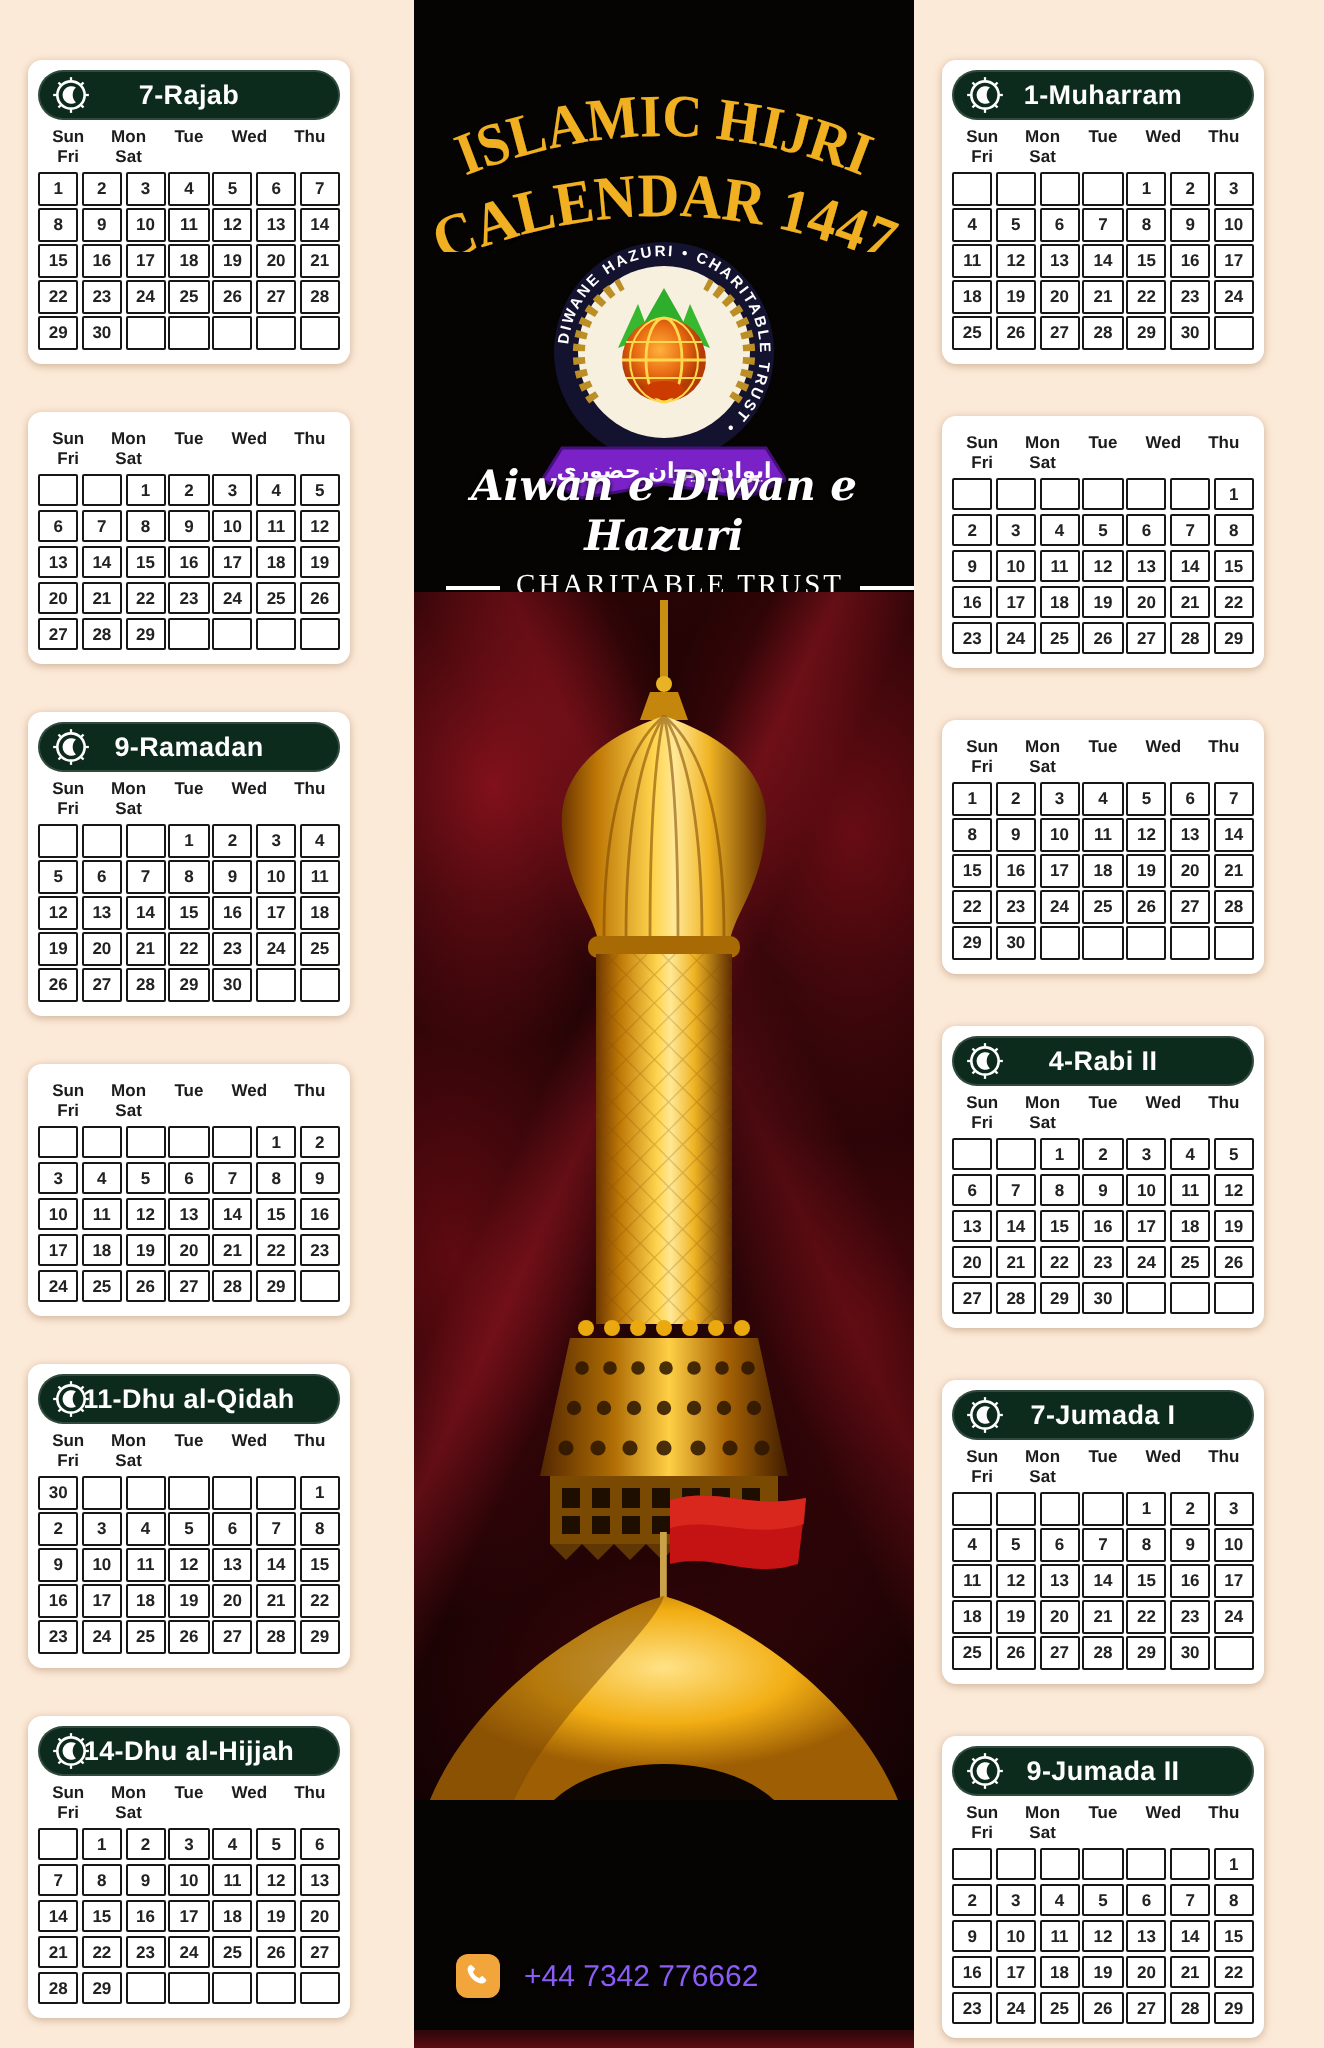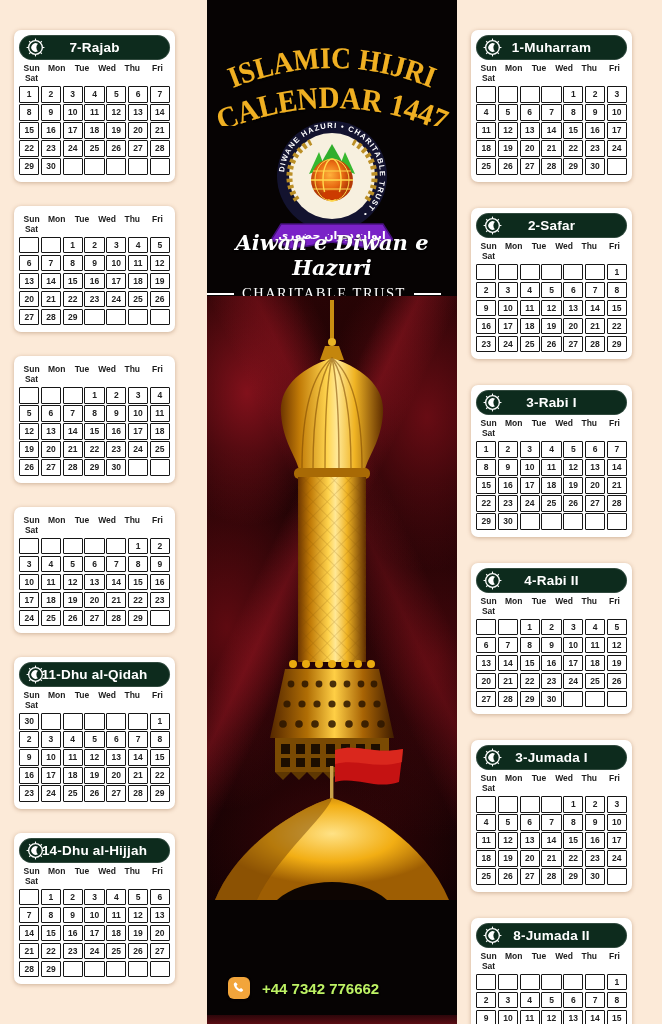--- a/index.html
+++ b/index.html
@@ -18,42 +18,42 @@
   .side-col.left{left:14px;}
   .side-col.right{left:471px;gap:26px;}
 
   .month-card{width:161px;background:#fff;border-radius:7px;padding:5px 5px 7px;
               box-shadow:0 1px 4px rgba(120,70,30,.35);}
   .month-header{height:25px;background:var(--header-green);border-radius:13px;display:flex;
                 align-items:center;justify-content:center;position:relative;margin-bottom:3px;
                 box-shadow:inset 0 0 0 1px rgba(255,255,255,.15);}
   .month-emblem{position:absolute;left:7px;top:3px;width:19px;height:19px;}
   .month-title{color:#fff;font-size:13.5px;font-weight:bold;letter-spacing:.2px;}
-  .dow-row{display:grid;grid-template-columns:repeat(6,1fr);margin:3px 0 3px;}
+  .dow-row{display:grid;grid-template-columns:repeat(5,1fr);margin:3px 0 3px;}
   .dow{text-align:center;font-size:8.5px;font-weight:bold;color:#1c1c1c;}
   .grid{display:grid;grid-template-columns:repeat(7,1fr);gap:1.5px;}
   .cell{border:1px solid #161616;border-radius:1px;height:16.5px;background:#fff;
         display:flex;align-items:center;justify-content:center;
         font-size:8.5px;font-weight:bold;color:#222;}
 
   
   .center-panel{position:absolute;left:207px;top:0;width:250px;height:1024px;
                 background:var(--panel-black);}
   .center-panel::after{content:'';position:absolute;bottom:0;left:0;right:0;height:9px;
                 background:linear-gradient(#2c060a,#5a0d13);}
 
   .title-svg{position:absolute;top:6px;left:0;width:250px;height:120px;}
 
   .logo-wrap{position:absolute;top:118px;left:50%;transform:translateX(-50%);
              width:122px;height:136px;}
 
   .org-block{position:absolute;top:230px;left:0;width:250px;text-align:center;color:#fff;}
   .org-name{font-family:"DejaVu Serif",serif;font-style:italic;font-weight:bold;
             font-size:21px;text-shadow:0 1px 2px #000;}
-  .org-sub-row{display:flex;align-items:center;justify-content:flex-start;gap:8px;margin-top:5px;}
+  .org-sub-row{display:flex;align-items:center;justify-content:flex-end;gap:8px;margin-top:5px;}
   .org-sub-row .dash{width:27px;height:2px;background:#fff;}
   .org-subtitle{font-family:"Liberation Serif",serif;font-size:14.5px;letter-spacing:1.5px;}
   .org-reg{margin-top:4px;font-size:10.5px;color:#efe8d8;letter-spacing:.4px;}
 
   .photo{position:absolute;top:296px;left:0;width:250px;height:604px;
     background:
       linear-gradient(115deg, transparent 34%, rgba(190,30,45,.35) 40%, transparent 48%),
       linear-gradient(245deg, transparent 30%, rgba(170,25,38,.30) 38%, transparent 47%),
       radial-gradient(130px 190px at 16% 16%, rgba(146,19,31,.85), transparent 70%),
       radial-gradient(150px 220px at 88% 20%, rgba(128,15,25,.75), transparent 70%),
@@ -62,21 +62,21 @@
       radial-gradient(220px 170px at 50% 90%, rgba(60,6,9,.9), transparent 78%),
       linear-gradient(160deg, #2a0405 0%, #160203 45%, #0b0102 100%);}
   .dome-svg{position:absolute;inset:0;width:250px;height:604px;}
 
   .contacts{position:absolute;left:0;bottom:14px;width:250px;}
   .contact-row{display:flex;align-items:center;gap:12px;margin:0 0 11px 21px;}
   .contact-icon{flex:0 0 auto;width:22px;height:22px;border-radius:6px;
                 background:var(--icon-orange);display:flex;align-items:center;justify-content:center;
                 box-shadow:0 1px 2px rgba(0,0,0,.6);}
   .contact-icon svg{width:16px;height:16px;}
-  .contact-text{color:#bef264;font-weight:bold;font-size:15px;text-shadow:0 1px 2px #000;}
+  .contact-text{color:#8b5cf6;font-weight:normal;font-size:15px;text-shadow:0 1px 2px #000;}
   .addr2{margin-left:55px;margin-top:-3px;}
 </style>
 </head>
 <body>
 
 <div class="poster">
 
   <div class="side-col left" id="left-col">
       <div class="month-card">
     <div class="month-header">
@@ -185,405 +185,455 @@
           <div class="cell">27</div>
           <div class="cell">28</div>
           <div class="cell">29</div>
           <div class="cell"></div>
           <div class="cell"></div>
           <div class="cell"></div>
           <div class="cell"></div>
         </div>
   </div>
       <div class="month-card">
-    <div class="dow-row">
-          <span class="dow">Sun</span>
-          <span class="dow">Mon</span>
-          <span class="dow">Tue</span>
-          <span class="dow">Wed</span>
-          <span class="dow">Thu</span>
-          <span class="dow">Fri</span>
-          <span class="dow">Sat</span>
-        </div>
-    <div class="grid">
-          <div class="cell"></div>
-          <div class="cell"></div>
-          <div class="cell"></div>
-          <div class="cell">1</div>
-          <div class="cell">2</div>
-          <div class="cell">3</div>
-          <div class="cell">4</div>
-          <div class="cell">5</div>
-          <div class="cell">6</div>
-          <div class="cell">7</div>
-          <div class="cell">8</div>
-          <div class="cell">9</div>
-          <div class="cell">10</div>
-          <div class="cell">11</div>
-          <div class="cell">12</div>
-          <div class="cell">13</div>
-          <div class="cell">14</div>
-          <div class="cell">15</div>
-          <div class="cell">16</div>
-          <div class="cell">17</div>
-          <div class="cell">18</div>
-          <div class="cell">19</div>
-          <div class="cell">20</div>
-          <div class="cell">21</div>
-          <div class="cell">22</div>
-          <div class="cell">23</div>
-          <div class="cell">24</div>
-          <div class="cell">25</div>
-          <div class="cell">26</div>
-          <div class="cell">27</div>
-          <div class="cell">28</div>
-          <div class="cell">29</div>
-          <div class="cell">30</div>
-          <div class="cell"></div>
-          <div class="cell"></div>
-        </div>
-  </div>
-      <div class="month-card">
-    <div class="dow-row">
-          <span class="dow">Sun</span>
-          <span class="dow">Mon</span>
-          <span class="dow">Tue</span>
-          <span class="dow">Wed</span>
-          <span class="dow">Thu</span>
-          <span class="dow">Fri</span>
-          <span class="dow">Sat</span>
-        </div>
-    <div class="grid">
-          <div class="cell"></div>
-          <div class="cell"></div>
-          <div class="cell"></div>
-          <div class="cell"></div>
-          <div class="cell"></div>
-          <div class="cell">1</div>
-          <div class="cell">2</div>
-          <div class="cell">3</div>
-          <div class="cell">4</div>
-          <div class="cell">5</div>
-          <div class="cell">6</div>
-          <div class="cell">7</div>
-          <div class="cell">8</div>
-          <div class="cell">9</div>
-          <div class="cell">10</div>
-          <div class="cell">11</div>
-          <div class="cell">12</div>
-          <div class="cell">13</div>
-          <div class="cell">14</div>
-          <div class="cell">15</div>
-          <div class="cell">16</div>
-          <div class="cell">17</div>
-          <div class="cell">18</div>
-          <div class="cell">19</div>
-          <div class="cell">20</div>
-          <div class="cell">21</div>
-          <div class="cell">22</div>
-          <div class="cell">23</div>
-          <div class="cell">24</div>
-          <div class="cell">25</div>
-          <div class="cell">26</div>
-          <div class="cell">27</div>
-          <div class="cell">28</div>
-          <div class="cell">29</div>
-          <div class="cell"></div>
-        </div>
-  </div>
-      <div class="month-card">
     <div class="month-header">
       <svg class="month-emblem" viewBox="0 0 20 20">
         <circle cx="10" cy="10" r="7.2" fill="none" stroke="#fff" stroke-width="1.4"></circle>
         <g stroke="#fff" stroke-width="1.2">
           <line x1="10" y1="0.6" x2="10" y2="2.6"></line>
               <line x1="10" y1="17.4" x2="10" y2="19.4"></line>
           <line x1="0.6" y1="10" x2="2.6" y2="10"></line>
               <line x1="17.4" y1="10" x2="19.4" y2="10"></line>
           <line x1="3.4" y1="3.4" x2="4.8" y2="4.8"></line>
               <line x1="15.2" y1="15.2" x2="16.6" y2="16.6"></line>
           <line x1="3.4" y1="16.6" x2="4.8" y2="15.2"></line>
               <line x1="15.2" y1="4.8" x2="16.6" y2="3.4"></line>
         </g>
         <path d="M12.6 6.1a4.6 4.6 0 1 0 0 7.8 5.3 5.3 0 0 1 0-7.8z" fill="#fff"></path>
       </svg>
-      <span class="month-title">11-Dhu al-Qidah</span>
-    </div>
-    <div class="dow-row">
-          <span class="dow">Sun</span>
-          <span class="dow">Mon</span>
-          <span class="dow">Tue</span>
-          <span class="dow">Wed</span>
-          <span class="dow">Thu</span>
-          <span class="dow">Fri</span>
-          <span class="dow">Sat</span>
-        </div>
-    <div class="grid">
+      <span class="month-title">9-Ramadan</span>
+    </div>
+    <div class="dow-row">
+          <span class="dow">Sun</span>
+          <span class="dow">Mon</span>
+          <span class="dow">Tue</span>
+          <span class="dow">Wed</span>
+          <span class="dow">Thu</span>
+          <span class="dow">Fri</span>
+          <span class="dow">Sat</span>
+        </div>
+    <div class="grid">
+          <div class="cell"></div>
+          <div class="cell"></div>
+          <div class="cell"></div>
+          <div class="cell">1</div>
+          <div class="cell">2</div>
+          <div class="cell">3</div>
+          <div class="cell">4</div>
+          <div class="cell">5</div>
+          <div class="cell">6</div>
+          <div class="cell">7</div>
+          <div class="cell">8</div>
+          <div class="cell">9</div>
+          <div class="cell">10</div>
+          <div class="cell">11</div>
+          <div class="cell">12</div>
+          <div class="cell">13</div>
+          <div class="cell">14</div>
+          <div class="cell">15</div>
+          <div class="cell">16</div>
+          <div class="cell">17</div>
+          <div class="cell">18</div>
+          <div class="cell">19</div>
+          <div class="cell">20</div>
+          <div class="cell">21</div>
+          <div class="cell">22</div>
+          <div class="cell">23</div>
+          <div class="cell">24</div>
+          <div class="cell">25</div>
+          <div class="cell">26</div>
+          <div class="cell">27</div>
+          <div class="cell">28</div>
+          <div class="cell">29</div>
           <div class="cell">30</div>
           <div class="cell"></div>
           <div class="cell"></div>
-          <div class="cell"></div>
-          <div class="cell"></div>
-          <div class="cell"></div>
-          <div class="cell">1</div>
-          <div class="cell">2</div>
-          <div class="cell">3</div>
-          <div class="cell">4</div>
-          <div class="cell">5</div>
-          <div class="cell">6</div>
-          <div class="cell">7</div>
-          <div class="cell">8</div>
-          <div class="cell">9</div>
-          <div class="cell">10</div>
-          <div class="cell">11</div>
-          <div class="cell">12</div>
-          <div class="cell">13</div>
-          <div class="cell">14</div>
-          <div class="cell">15</div>
-          <div class="cell">16</div>
-          <div class="cell">17</div>
-          <div class="cell">18</div>
-          <div class="cell">19</div>
-          <div class="cell">20</div>
-          <div class="cell">21</div>
-          <div class="cell">22</div>
-          <div class="cell">23</div>
-          <div class="cell">24</div>
-          <div class="cell">25</div>
-          <div class="cell">26</div>
-          <div class="cell">27</div>
-          <div class="cell">28</div>
-          <div class="cell">29</div>
+        </div>
+  </div>
+      <div class="month-card">
+    <div class="dow-row">
+          <span class="dow">Sun</span>
+          <span class="dow">Mon</span>
+          <span class="dow">Tue</span>
+          <span class="dow">Wed</span>
+          <span class="dow">Thu</span>
+          <span class="dow">Fri</span>
+          <span class="dow">Sat</span>
+        </div>
+    <div class="grid">
+          <div class="cell"></div>
+          <div class="cell"></div>
+          <div class="cell"></div>
+          <div class="cell"></div>
+          <div class="cell"></div>
+          <div class="cell">1</div>
+          <div class="cell">2</div>
+          <div class="cell">3</div>
+          <div class="cell">4</div>
+          <div class="cell">5</div>
+          <div class="cell">6</div>
+          <div class="cell">7</div>
+          <div class="cell">8</div>
+          <div class="cell">9</div>
+          <div class="cell">10</div>
+          <div class="cell">11</div>
+          <div class="cell">12</div>
+          <div class="cell">13</div>
+          <div class="cell">14</div>
+          <div class="cell">15</div>
+          <div class="cell">16</div>
+          <div class="cell">17</div>
+          <div class="cell">18</div>
+          <div class="cell">19</div>
+          <div class="cell">20</div>
+          <div class="cell">21</div>
+          <div class="cell">22</div>
+          <div class="cell">23</div>
+          <div class="cell">24</div>
+          <div class="cell">25</div>
+          <div class="cell">26</div>
+          <div class="cell">27</div>
+          <div class="cell">28</div>
+          <div class="cell">29</div>
+          <div class="cell"></div>
         </div>
   </div>
       <div class="month-card">
     <div class="month-header">
       <svg class="month-emblem" viewBox="0 0 20 20">
         <circle cx="10" cy="10" r="7.2" fill="none" stroke="#fff" stroke-width="1.4"></circle>
         <g stroke="#fff" stroke-width="1.2">
           <line x1="10" y1="0.6" x2="10" y2="2.6"></line>
               <line x1="10" y1="17.4" x2="10" y2="19.4"></line>
           <line x1="0.6" y1="10" x2="2.6" y2="10"></line>
               <line x1="17.4" y1="10" x2="19.4" y2="10"></line>
           <line x1="3.4" y1="3.4" x2="4.8" y2="4.8"></line>
               <line x1="15.2" y1="15.2" x2="16.6" y2="16.6"></line>
           <line x1="3.4" y1="16.6" x2="4.8" y2="15.2"></line>
               <line x1="15.2" y1="4.8" x2="16.6" y2="3.4"></line>
         </g>
         <path d="M12.6 6.1a4.6 4.6 0 1 0 0 7.8 5.3 5.3 0 0 1 0-7.8z" fill="#fff"></path>
       </svg>
-      <span class="month-title">14-Dhu al-Hijjah</span>
-    </div>
-    <div class="dow-row">
-          <span class="dow">Sun</span>
-          <span class="dow">Mon</span>
-          <span class="dow">Tue</span>
-          <span class="dow">Wed</span>
-          <span class="dow">Thu</span>
-          <span class="dow">Fri</span>
-          <span class="dow">Sat</span>
-        </div>
-    <div class="grid">
-          <div class="cell"></div>
-          <div class="cell">1</div>
-          <div class="cell">2</div>
-          <div class="cell">3</div>
-          <div class="cell">4</div>
-          <div class="cell">5</div>
-          <div class="cell">6</div>
-          <div class="cell">7</div>
-          <div class="cell">8</div>
-          <div class="cell">9</div>
-          <div class="cell">10</div>
-          <div class="cell">11</div>
-          <div class="cell">12</div>
-          <div class="cell">13</div>
-          <div class="cell">14</div>
-          <div class="cell">15</div>
-          <div class="cell">16</div>
-          <div class="cell">17</div>
-          <div class="cell">18</div>
-          <div class="cell">19</div>
-          <div class="cell">20</div>
-          <div class="cell">21</div>
-          <div class="cell">22</div>
-          <div class="cell">23</div>
-          <div class="cell">24</div>
-          <div class="cell">25</div>
-          <div class="cell">26</div>
-          <div class="cell">27</div>
-          <div class="cell">28</div>
-          <div class="cell">29</div>
-          <div class="cell"></div>
-          <div class="cell"></div>
-          <div class="cell"></div>
-          <div class="cell"></div>
-          <div class="cell"></div>
-        </div>
-  </div>
-    </div>
-  <div class="side-col right" id="right-col">
+      <span class="month-title">11-Dhu al-Qidah</span>
+    </div>
+    <div class="dow-row">
+          <span class="dow">Sun</span>
+          <span class="dow">Mon</span>
+          <span class="dow">Tue</span>
+          <span class="dow">Wed</span>
+          <span class="dow">Thu</span>
+          <span class="dow">Fri</span>
+          <span class="dow">Sat</span>
+        </div>
+    <div class="grid">
+          <div class="cell">30</div>
+          <div class="cell"></div>
+          <div class="cell"></div>
+          <div class="cell"></div>
+          <div class="cell"></div>
+          <div class="cell"></div>
+          <div class="cell">1</div>
+          <div class="cell">2</div>
+          <div class="cell">3</div>
+          <div class="cell">4</div>
+          <div class="cell">5</div>
+          <div class="cell">6</div>
+          <div class="cell">7</div>
+          <div class="cell">8</div>
+          <div class="cell">9</div>
+          <div class="cell">10</div>
+          <div class="cell">11</div>
+          <div class="cell">12</div>
+          <div class="cell">13</div>
+          <div class="cell">14</div>
+          <div class="cell">15</div>
+          <div class="cell">16</div>
+          <div class="cell">17</div>
+          <div class="cell">18</div>
+          <div class="cell">19</div>
+          <div class="cell">20</div>
+          <div class="cell">21</div>
+          <div class="cell">22</div>
+          <div class="cell">23</div>
+          <div class="cell">24</div>
+          <div class="cell">25</div>
+          <div class="cell">26</div>
+          <div class="cell">27</div>
+          <div class="cell">28</div>
+          <div class="cell">29</div>
+        </div>
+  </div>
       <div class="month-card">
     <div class="month-header">
       <svg class="month-emblem" viewBox="0 0 20 20">
         <circle cx="10" cy="10" r="7.2" fill="none" stroke="#fff" stroke-width="1.4"></circle>
         <g stroke="#fff" stroke-width="1.2">
           <line x1="10" y1="0.6" x2="10" y2="2.6"></line>
               <line x1="10" y1="17.4" x2="10" y2="19.4"></line>
           <line x1="0.6" y1="10" x2="2.6" y2="10"></line>
               <line x1="17.4" y1="10" x2="19.4" y2="10"></line>
           <line x1="3.4" y1="3.4" x2="4.8" y2="4.8"></line>
               <line x1="15.2" y1="15.2" x2="16.6" y2="16.6"></line>
           <line x1="3.4" y1="16.6" x2="4.8" y2="15.2"></line>
               <line x1="15.2" y1="4.8" x2="16.6" y2="3.4"></line>
         </g>
         <path d="M12.6 6.1a4.6 4.6 0 1 0 0 7.8 5.3 5.3 0 0 1 0-7.8z" fill="#fff"></path>
       </svg>
-      <span class="month-title">1-Muharram</span>
-    </div>
-    <div class="dow-row">
-          <span class="dow">Sun</span>
-          <span class="dow">Mon</span>
-          <span class="dow">Tue</span>
-          <span class="dow">Wed</span>
-          <span class="dow">Thu</span>
-          <span class="dow">Fri</span>
-          <span class="dow">Sat</span>
-        </div>
-    <div class="grid">
-          <div class="cell"></div>
-          <div class="cell"></div>
-          <div class="cell"></div>
-          <div class="cell"></div>
-          <div class="cell">1</div>
-          <div class="cell">2</div>
-          <div class="cell">3</div>
-          <div class="cell">4</div>
-          <div class="cell">5</div>
-          <div class="cell">6</div>
-          <div class="cell">7</div>
-          <div class="cell">8</div>
-          <div class="cell">9</div>
-          <div class="cell">10</div>
-          <div class="cell">11</div>
-          <div class="cell">12</div>
-          <div class="cell">13</div>
-          <div class="cell">14</div>
-          <div class="cell">15</div>
-          <div class="cell">16</div>
-          <div class="cell">17</div>
-          <div class="cell">18</div>
-          <div class="cell">19</div>
-          <div class="cell">20</div>
-          <div class="cell">21</div>
-          <div class="cell">22</div>
-          <div class="cell">23</div>
-          <div class="cell">24</div>
-          <div class="cell">25</div>
-          <div class="cell">26</div>
-          <div class="cell">27</div>
-          <div class="cell">28</div>
-          <div class="cell">29</div>
-          <div class="cell">30</div>
-          <div class="cell"></div>
-        </div>
-  </div>
+      <span class="month-title">14-Dhu al-Hijjah</span>
+    </div>
+    <div class="dow-row">
+          <span class="dow">Sun</span>
+          <span class="dow">Mon</span>
+          <span class="dow">Tue</span>
+          <span class="dow">Wed</span>
+          <span class="dow">Thu</span>
+          <span class="dow">Fri</span>
+          <span class="dow">Sat</span>
+        </div>
+    <div class="grid">
+          <div class="cell"></div>
+          <div class="cell">1</div>
+          <div class="cell">2</div>
+          <div class="cell">3</div>
+          <div class="cell">4</div>
+          <div class="cell">5</div>
+          <div class="cell">6</div>
+          <div class="cell">7</div>
+          <div class="cell">8</div>
+          <div class="cell">9</div>
+          <div class="cell">10</div>
+          <div class="cell">11</div>
+          <div class="cell">12</div>
+          <div class="cell">13</div>
+          <div class="cell">14</div>
+          <div class="cell">15</div>
+          <div class="cell">16</div>
+          <div class="cell">17</div>
+          <div class="cell">18</div>
+          <div class="cell">19</div>
+          <div class="cell">20</div>
+          <div class="cell">21</div>
+          <div class="cell">22</div>
+          <div class="cell">23</div>
+          <div class="cell">24</div>
+          <div class="cell">25</div>
+          <div class="cell">26</div>
+          <div class="cell">27</div>
+          <div class="cell">28</div>
+          <div class="cell">29</div>
+          <div class="cell"></div>
+          <div class="cell"></div>
+          <div class="cell"></div>
+          <div class="cell"></div>
+          <div class="cell"></div>
+        </div>
+  </div>
+    </div>
+  <div class="side-col right" id="right-col">
       <div class="month-card">
     <div class="month-header">
       <svg class="month-emblem" viewBox="0 0 20 20">
         <circle cx="10" cy="10" r="7.2" fill="none" stroke="#fff" stroke-width="1.4"></circle>
         <g stroke="#fff" stroke-width="1.2">
           <line x1="10" y1="0.6" x2="10" y2="2.6"></line>
               <line x1="10" y1="17.4" x2="10" y2="19.4"></line>
           <line x1="0.6" y1="10" x2="2.6" y2="10"></line>
               <line x1="17.4" y1="10" x2="19.4" y2="10"></line>
           <line x1="3.4" y1="3.4" x2="4.8" y2="4.8"></line>
               <line x1="15.2" y1="15.2" x2="16.6" y2="16.6"></line>
           <line x1="3.4" y1="16.6" x2="4.8" y2="15.2"></line>
               <line x1="15.2" y1="4.8" x2="16.6" y2="3.4"></line>
         </g>
         <path d="M12.6 6.1a4.6 4.6 0 1 0 0 7.8 5.3 5.3 0 0 1 0-7.8z" fill="#fff"></path>
       </svg>
-      <span class="month-title">2-Safar</span>
-    </div>
-    <div class="dow-row">
-          <span class="dow">Sun</span>
-          <span class="dow">Mon</span>
-          <span class="dow">Tue</span>
-          <span class="dow">Wed</span>
-          <span class="dow">Thu</span>
-          <span class="dow">Fri</span>
-          <span class="dow">Sat</span>
-        </div>
-    <div class="grid">
-          <div class="cell"></div>
-          <div class="cell"></div>
-          <div class="cell"></div>
-          <div class="cell"></div>
-          <div class="cell"></div>
-          <div class="cell"></div>
-          <div class="cell">1</div>
-          <div class="cell">2</div>
-          <div class="cell">3</div>
-          <div class="cell">4</div>
-          <div class="cell">5</div>
-          <div class="cell">6</div>
-          <div class="cell">7</div>
-          <div class="cell">8</div>
-          <div class="cell">9</div>
-          <div class="cell">10</div>
-          <div class="cell">11</div>
-          <div class="cell">12</div>
-          <div class="cell">13</div>
-          <div class="cell">14</div>
-          <div class="cell">15</div>
-          <div class="cell">16</div>
-          <div class="cell">17</div>
-          <div class="cell">18</div>
-          <div class="cell">19</div>
-          <div class="cell">20</div>
-          <div class="cell">21</div>
-          <div class="cell">22</div>
-          <div class="cell">23</div>
-          <div class="cell">24</div>
-          <div class="cell">25</div>
-          <div class="cell">26</div>
-          <div class="cell">27</div>
-          <div class="cell">28</div>
-          <div class="cell">29</div>
+      <span class="month-title">1-Muharram</span>
+    </div>
+    <div class="dow-row">
+          <span class="dow">Sun</span>
+          <span class="dow">Mon</span>
+          <span class="dow">Tue</span>
+          <span class="dow">Wed</span>
+          <span class="dow">Thu</span>
+          <span class="dow">Fri</span>
+          <span class="dow">Sat</span>
+        </div>
+    <div class="grid">
+          <div class="cell"></div>
+          <div class="cell"></div>
+          <div class="cell"></div>
+          <div class="cell"></div>
+          <div class="cell">1</div>
+          <div class="cell">2</div>
+          <div class="cell">3</div>
+          <div class="cell">4</div>
+          <div class="cell">5</div>
+          <div class="cell">6</div>
+          <div class="cell">7</div>
+          <div class="cell">8</div>
+          <div class="cell">9</div>
+          <div class="cell">10</div>
+          <div class="cell">11</div>
+          <div class="cell">12</div>
+          <div class="cell">13</div>
+          <div class="cell">14</div>
+          <div class="cell">15</div>
+          <div class="cell">16</div>
+          <div class="cell">17</div>
+          <div class="cell">18</div>
+          <div class="cell">19</div>
+          <div class="cell">20</div>
+          <div class="cell">21</div>
+          <div class="cell">22</div>
+          <div class="cell">23</div>
+          <div class="cell">24</div>
+          <div class="cell">25</div>
+          <div class="cell">26</div>
+          <div class="cell">27</div>
+          <div class="cell">28</div>
+          <div class="cell">29</div>
+          <div class="cell">30</div>
+          <div class="cell"></div>
+        </div>
+  </div>
+      <div class="month-card">
+    <div class="dow-row">
+          <span class="dow">Sun</span>
+          <span class="dow">Mon</span>
+          <span class="dow">Tue</span>
+          <span class="dow">Wed</span>
+          <span class="dow">Thu</span>
+          <span class="dow">Fri</span>
+          <span class="dow">Sat</span>
+        </div>
+    <div class="grid">
+          <div class="cell"></div>
+          <div class="cell"></div>
+          <div class="cell"></div>
+          <div class="cell"></div>
+          <div class="cell"></div>
+          <div class="cell"></div>
+          <div class="cell">1</div>
+          <div class="cell">2</div>
+          <div class="cell">3</div>
+          <div class="cell">4</div>
+          <div class="cell">5</div>
+          <div class="cell">6</div>
+          <div class="cell">7</div>
+          <div class="cell">8</div>
+          <div class="cell">9</div>
+          <div class="cell">10</div>
+          <div class="cell">11</div>
+          <div class="cell">12</div>
+          <div class="cell">13</div>
+          <div class="cell">14</div>
+          <div class="cell">15</div>
+          <div class="cell">16</div>
+          <div class="cell">17</div>
+          <div class="cell">18</div>
+          <div class="cell">19</div>
+          <div class="cell">20</div>
+          <div class="cell">21</div>
+          <div class="cell">22</div>
+          <div class="cell">23</div>
+          <div class="cell">24</div>
+          <div class="cell">25</div>
+          <div class="cell">26</div>
+          <div class="cell">27</div>
+          <div class="cell">28</div>
+          <div class="cell">29</div>
+        </div>
+  </div>
+      <div class="month-card">
+    <div class="dow-row">
+          <span class="dow">Sun</span>
+          <span class="dow">Mon</span>
+          <span class="dow">Tue</span>
+          <span class="dow">Wed</span>
+          <span class="dow">Thu</span>
+          <span class="dow">Fri</span>
+          <span class="dow">Sat</span>
+        </div>
+    <div class="grid">
+          <div class="cell">1</div>
+          <div class="cell">2</div>
+          <div class="cell">3</div>
+          <div class="cell">4</div>
+          <div class="cell">5</div>
+          <div class="cell">6</div>
+          <div class="cell">7</div>
+          <div class="cell">8</div>
+          <div class="cell">9</div>
+          <div class="cell">10</div>
+          <div class="cell">11</div>
+          <div class="cell">12</div>
+          <div class="cell">13</div>
+          <div class="cell">14</div>
+          <div class="cell">15</div>
+          <div class="cell">16</div>
+          <div class="cell">17</div>
+          <div class="cell">18</div>
+          <div class="cell">19</div>
+          <div class="cell">20</div>
+          <div class="cell">21</div>
+          <div class="cell">22</div>
+          <div class="cell">23</div>
+          <div class="cell">24</div>
+          <div class="cell">25</div>
+          <div class="cell">26</div>
+          <div class="cell">27</div>
+          <div class="cell">28</div>
+          <div class="cell">29</div>
+          <div class="cell">30</div>
+          <div class="cell"></div>
+          <div class="cell"></div>
+          <div class="cell"></div>
+          <div class="cell"></div>
+          <div class="cell"></div>
         </div>
   </div>
       <div class="month-card">
     <div class="month-header">
       <svg class="month-emblem" viewBox="0 0 20 20">
         <circle cx="10" cy="10" r="7.2" fill="none" stroke="#fff" stroke-width="1.4"></circle>
         <g stroke="#fff" stroke-width="1.2">
           <line x1="10" y1="0.6" x2="10" y2="2.6"></line>
               <line x1="10" y1="17.4" x2="10" y2="19.4"></line>
           <line x1="0.6" y1="10" x2="2.6" y2="10"></line>
               <line x1="17.4" y1="10" x2="19.4" y2="10"></line>
           <line x1="3.4" y1="3.4" x2="4.8" y2="4.8"></line>
               <line x1="15.2" y1="15.2" x2="16.6" y2="16.6"></line>
           <line x1="3.4" y1="16.6" x2="4.8" y2="15.2"></line>
               <line x1="15.2" y1="4.8" x2="16.6" y2="3.4"></line>
         </g>
         <path d="M12.6 6.1a4.6 4.6 0 1 0 0 7.8 5.3 5.3 0 0 1 0-7.8z" fill="#fff"></path>
       </svg>
-      <span class="month-title">3-Rabi I</span>
-    </div>
-    <div class="dow-row">
-          <span class="dow">Sun</span>
-          <span class="dow">Mon</span>
-          <span class="dow">Tue</span>
-          <span class="dow">Wed</span>
-          <span class="dow">Thu</span>
-          <span class="dow">Fri</span>
-          <span class="dow">Sat</span>
-        </div>
-    <div class="grid">
+      <span class="month-title">4-Rabi II</span>
+    </div>
+    <div class="dow-row">
+          <span class="dow">Sun</span>
+          <span class="dow">Mon</span>
+          <span class="dow">Tue</span>
+          <span class="dow">Wed</span>
+          <span class="dow">Thu</span>
+          <span class="dow">Fri</span>
+          <span class="dow">Sat</span>
+        </div>
+    <div class="grid">
+          <div class="cell"></div>
+          <div class="cell"></div>
           <div class="cell">1</div>
           <div class="cell">2</div>
           <div class="cell">3</div>
           <div class="cell">4</div>
           <div class="cell">5</div>
           <div class="cell">6</div>
           <div class="cell">7</div>
           <div class="cell">8</div>
           <div class="cell">9</div>
           <div class="cell">10</div>
@@ -600,22 +650,20 @@
           <div class="cell">21</div>
           <div class="cell">22</div>
           <div class="cell">23</div>
           <div class="cell">24</div>
           <div class="cell">25</div>
           <div class="cell">26</div>
           <div class="cell">27</div>
           <div class="cell">28</div>
           <div class="cell">29</div>
           <div class="cell">30</div>
-          <div class="cell"></div>
-          <div class="cell"></div>
           <div class="cell"></div>
           <div class="cell"></div>
           <div class="cell"></div>
         </div>
   </div>
       <div class="month-card">
     <div class="month-header">
       <svg class="month-emblem" viewBox="0 0 20 20">
         <circle cx="10" cy="10" r="7.2" fill="none" stroke="#fff" stroke-width="1.4"></circle>
         <g stroke="#fff" stroke-width="1.2">
@@ -623,32 +671,34 @@
               <line x1="10" y1="17.4" x2="10" y2="19.4"></line>
           <line x1="0.6" y1="10" x2="2.6" y2="10"></line>
               <line x1="17.4" y1="10" x2="19.4" y2="10"></line>
           <line x1="3.4" y1="3.4" x2="4.8" y2="4.8"></line>
               <line x1="15.2" y1="15.2" x2="16.6" y2="16.6"></line>
           <line x1="3.4" y1="16.6" x2="4.8" y2="15.2"></line>
               <line x1="15.2" y1="4.8" x2="16.6" y2="3.4"></line>
         </g>
         <path d="M12.6 6.1a4.6 4.6 0 1 0 0 7.8 5.3 5.3 0 0 1 0-7.8z" fill="#fff"></path>
       </svg>
-      <span class="month-title">4-Rabi II</span>
-    </div>
-    <div class="dow-row">
-          <span class="dow">Sun</span>
-          <span class="dow">Mon</span>
-          <span class="dow">Tue</span>
-          <span class="dow">Wed</span>
-          <span class="dow">Thu</span>
-          <span class="dow">Fri</span>
-          <span class="dow">Sat</span>
-        </div>
-    <div class="grid">
+      <span class="month-title">7-Jumada I</span>
+    </div>
+    <div class="dow-row">
+          <span class="dow">Sun</span>
+          <span class="dow">Mon</span>
+          <span class="dow">Tue</span>
+          <span class="dow">Wed</span>
+          <span class="dow">Thu</span>
+          <span class="dow">Fri</span>
+          <span class="dow">Sat</span>
+        </div>
+    <div class="grid">
+          <div class="cell"></div>
+          <div class="cell"></div>
           <div class="cell"></div>
           <div class="cell"></div>
           <div class="cell">1</div>
           <div class="cell">2</div>
           <div class="cell">3</div>
           <div class="cell">4</div>
           <div class="cell">5</div>
           <div class="cell">6</div>
           <div class="cell">7</div>
           <div class="cell">8</div>
@@ -667,107 +717,40 @@
           <div class="cell">21</div>
           <div class="cell">22</div>
           <div class="cell">23</div>
           <div class="cell">24</div>
           <div class="cell">25</div>
           <div class="cell">26</div>
           <div class="cell">27</div>
           <div class="cell">28</div>
           <div class="cell">29</div>
           <div class="cell">30</div>
-          <div class="cell"></div>
-          <div class="cell"></div>
           <div class="cell"></div>
         </div>
   </div>
       <div class="month-card">
     <div class="month-header">
       <svg class="month-emblem" viewBox="0 0 20 20">
         <circle cx="10" cy="10" r="7.2" fill="none" stroke="#fff" stroke-width="1.4"></circle>
         <g stroke="#fff" stroke-width="1.2">
           <line x1="10" y1="0.6" x2="10" y2="2.6"></line>
               <line x1="10" y1="17.4" x2="10" y2="19.4"></line>
           <line x1="0.6" y1="10" x2="2.6" y2="10"></line>
               <line x1="17.4" y1="10" x2="19.4" y2="10"></line>
           <line x1="3.4" y1="3.4" x2="4.8" y2="4.8"></line>
               <line x1="15.2" y1="15.2" x2="16.6" y2="16.6"></line>
           <line x1="3.4" y1="16.6" x2="4.8" y2="15.2"></line>
               <line x1="15.2" y1="4.8" x2="16.6" y2="3.4"></line>
         </g>
         <path d="M12.6 6.1a4.6 4.6 0 1 0 0 7.8 5.3 5.3 0 0 1 0-7.8z" fill="#fff"></path>
       </svg>
-      <span class="month-title">3-Jumada I</span>
-    </div>
-    <div class="dow-row">
-          <span class="dow">Sun</span>
-          <span class="dow">Mon</span>
-          <span class="dow">Tue</span>
-          <span class="dow">Wed</span>
-          <span class="dow">Thu</span>
-          <span class="dow">Fri</span>
-          <span class="dow">Sat</span>
-        </div>
-    <div class="grid">
-          <div class="cell"></div>
-          <div class="cell"></div>
-          <div class="cell"></div>
-          <div class="cell"></div>
-          <div class="cell">1</div>
-          <div class="cell">2</div>
-          <div class="cell">3</div>
-          <div class="cell">4</div>
-          <div class="cell">5</div>
-          <div class="cell">6</div>
-          <div class="cell">7</div>
-          <div class="cell">8</div>
-          <div class="cell">9</div>
-          <div class="cell">10</div>
-          <div class="cell">11</div>
-          <div class="cell">12</div>
-          <div class="cell">13</div>
-          <div class="cell">14</div>
-          <div class="cell">15</div>
-          <div class="cell">16</div>
-          <div class="cell">17</div>
-          <div class="cell">18</div>
-          <div class="cell">19</div>
-          <div class="cell">20</div>
-          <div class="cell">21</div>
-          <div class="cell">22</div>
-          <div class="cell">23</div>
-          <div class="cell">24</div>
-          <div class="cell">25</div>
-          <div class="cell">26</div>
-          <div class="cell">27</div>
-          <div class="cell">28</div>
-          <div class="cell">29</div>
-          <div class="cell">30</div>
-          <div class="cell"></div>
-        </div>
-  </div>
-      <div class="month-card">
-    <div class="month-header">
-      <svg class="month-emblem" viewBox="0 0 20 20">
-        <circle cx="10" cy="10" r="7.2" fill="none" stroke="#fff" stroke-width="1.4"></circle>
-        <g stroke="#fff" stroke-width="1.2">
-          <line x1="10" y1="0.6" x2="10" y2="2.6"></line>
-              <line x1="10" y1="17.4" x2="10" y2="19.4"></line>
-          <line x1="0.6" y1="10" x2="2.6" y2="10"></line>
-              <line x1="17.4" y1="10" x2="19.4" y2="10"></line>
-          <line x1="3.4" y1="3.4" x2="4.8" y2="4.8"></line>
-              <line x1="15.2" y1="15.2" x2="16.6" y2="16.6"></line>
-          <line x1="3.4" y1="16.6" x2="4.8" y2="15.2"></line>
-              <line x1="15.2" y1="4.8" x2="16.6" y2="3.4"></line>
-        </g>
-        <path d="M12.6 6.1a4.6 4.6 0 1 0 0 7.8 5.3 5.3 0 0 1 0-7.8z" fill="#fff"></path>
-      </svg>
-      <span class="month-title">8-Jumada II</span>
+      <span class="month-title">9-Jumada II</span>
     </div>
     <div class="dow-row">
           <span class="dow">Sun</span>
           <span class="dow">Mon</span>
           <span class="dow">Tue</span>
           <span class="dow">Wed</span>
           <span class="dow">Thu</span>
           <span class="dow">Fri</span>
           <span class="dow">Sat</span>
         </div>

